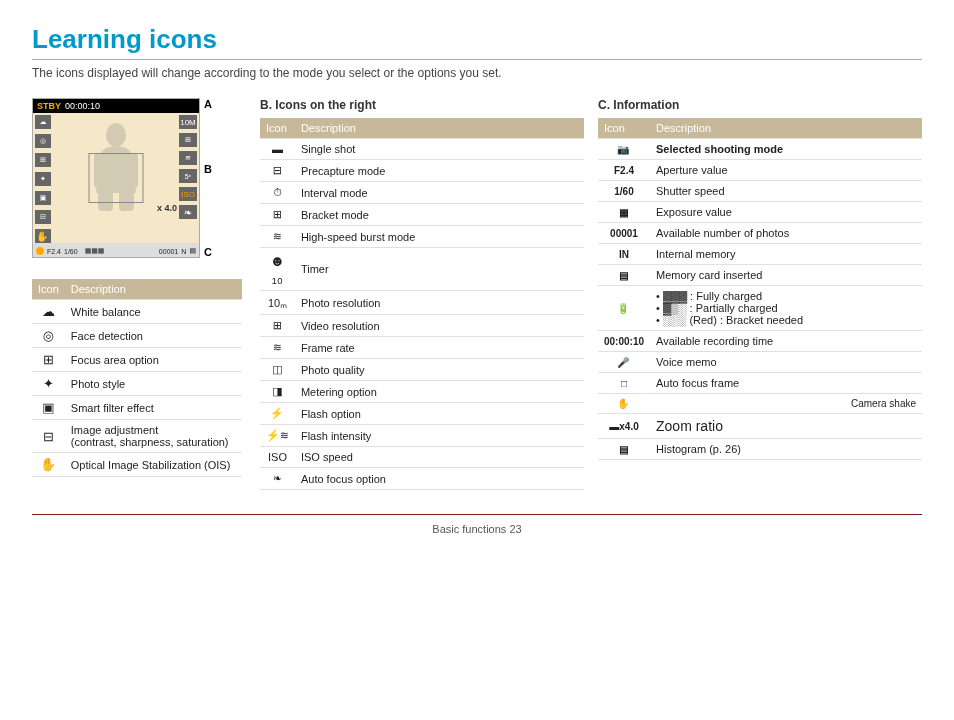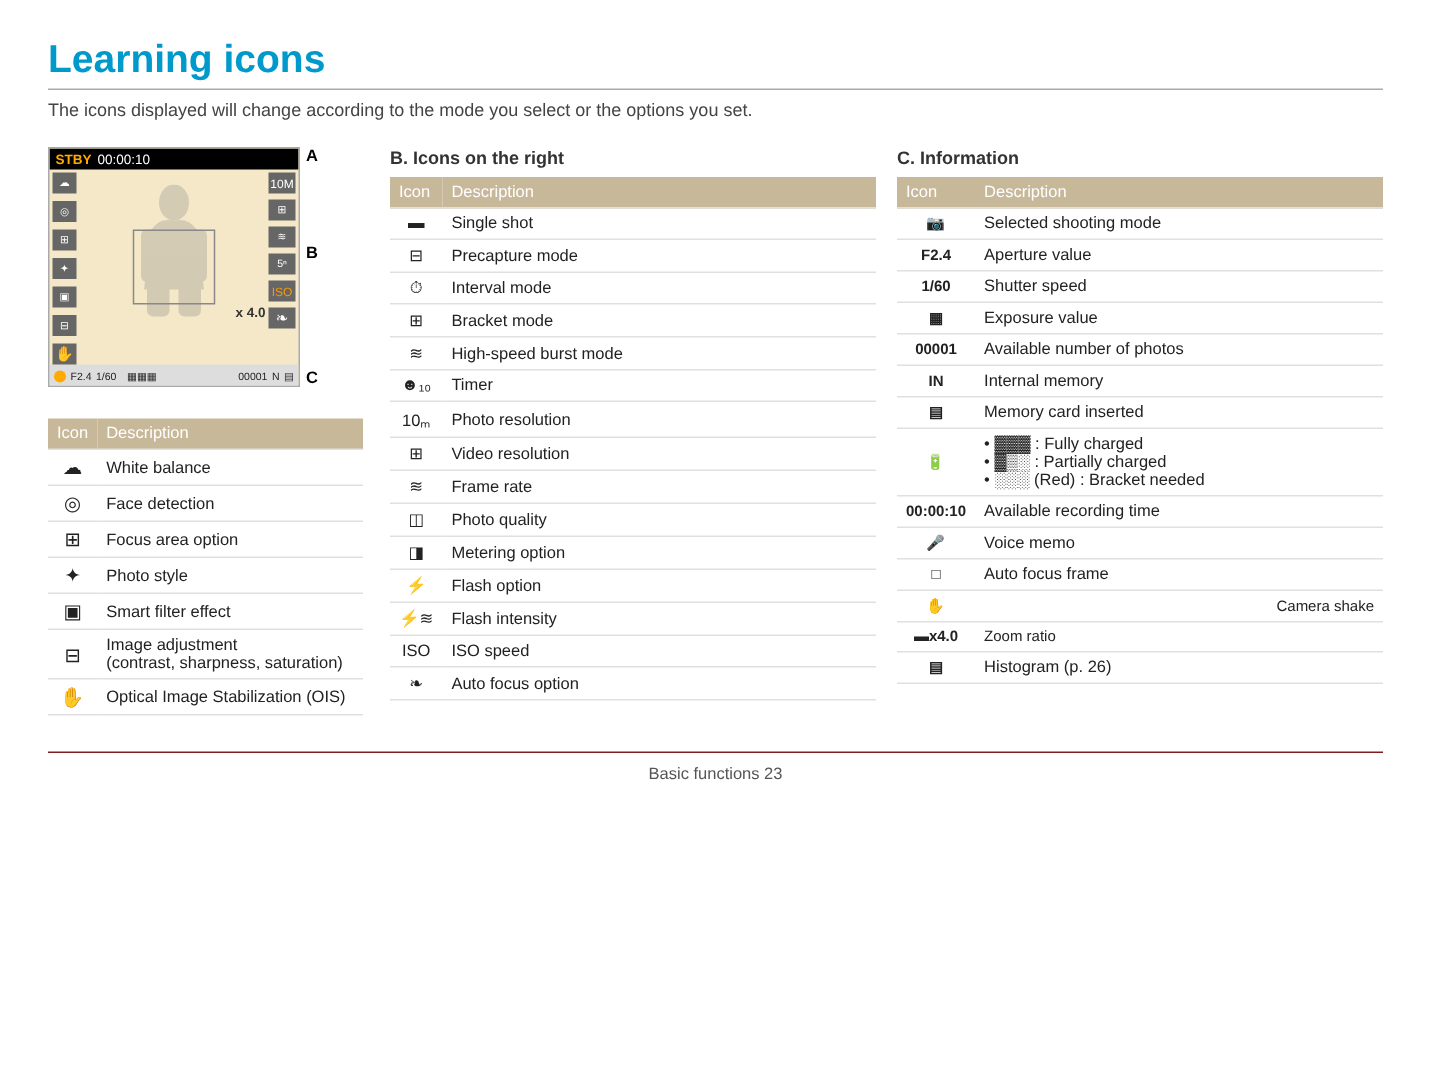--- a/index.html
+++ b/index.html
@@ -320,21 +320,21 @@
             </tr>
             <tr>
               <td style="text-align: center; font-size: 11px;">⊞</td>
               <td style="font-size: 11px;">Bracket mode</td>
             </tr>
             <tr>
               <td style="text-align: center; font-size: 11px;">≋</td>
               <td style="font-size: 11px;">High-speed burst mode</td>
             </tr>
             <tr>
-              <td style="font-size: 11px;">☻₁₀</td>
+              <td style="font-size: 15px;">☻₁₀</td>
               <td style="font-size: 11px;">Timer</td>
             </tr>
             <tr>
               <td style="text-align: center; font-size: 11px;">10ₘ</td>
               <td style="font-size: 11px;">Photo resolution</td>
             </tr>
             <tr>
               <td style="text-align: center; font-size: 11px;">⊞</td>
               <td style="font-size: 11px;">Video resolution</td>
             </tr>
@@ -375,21 +375,21 @@
       <table>
         <thead>
           <tr class="table-header">
             <th>Icon</th>
             <th>Description</th>
           </tr>
         </thead>
         <tbody id="table-c-body">
             <tr>
               <td style="text-align: center; font-size: 10px; font-weight: bold;">📷</td>
-              <td style="font-size: 11px; white-space: pre-line;">Selected shooting mode</td>
+              <td style="font-size: 11px; white-space: pre-line; font-weight: bold;">Selected shooting mode</td>
             </tr>
             <tr>
               <td style="text-align: center; font-size: 10px; font-weight: bold;">F2.4</td>
               <td style="font-size: 11px; white-space: pre-line;">Aperture value</td>
             </tr>
             <tr>
               <td style="text-align: center; font-size: 10px; font-weight: bold;">1/60</td>
               <td style="font-size: 11px; white-space: pre-line;">Shutter speed</td>
             </tr>
             <tr>
@@ -425,21 +425,21 @@
             <tr>
               <td style="text-align: center; font-size: 10px; font-weight: bold;">□</td>
               <td style="font-size: 11px; white-space: pre-line;">Auto focus frame</td>
             </tr>
             <tr>
               <td style="text-align: center; font-size: 10px; font-weight: bold;">✋</td>
               <td style="font-size: 10px; white-space: pre-line; text-align: right;">Camera shake</td>
             </tr>
             <tr>
               <td style="text-align: center; font-size: 10px; font-weight: bold;">▬x4.0</td>
-              <td style="font-size: 10px; white-space: pre-line;">Zoom ratio</td>
+              <td style="font-size: 14px; white-space: pre-line;">Zoom ratio</td>
             </tr>
             <tr>
               <td style="text-align: center; font-size: 10px; font-weight: bold;">▤</td>
               <td style="font-size: 11px; white-space: pre-line;">Histogram (p. 26)</td>
             </tr>
           </tbody>
       </table>
     </div>
   </div>
 </div>

